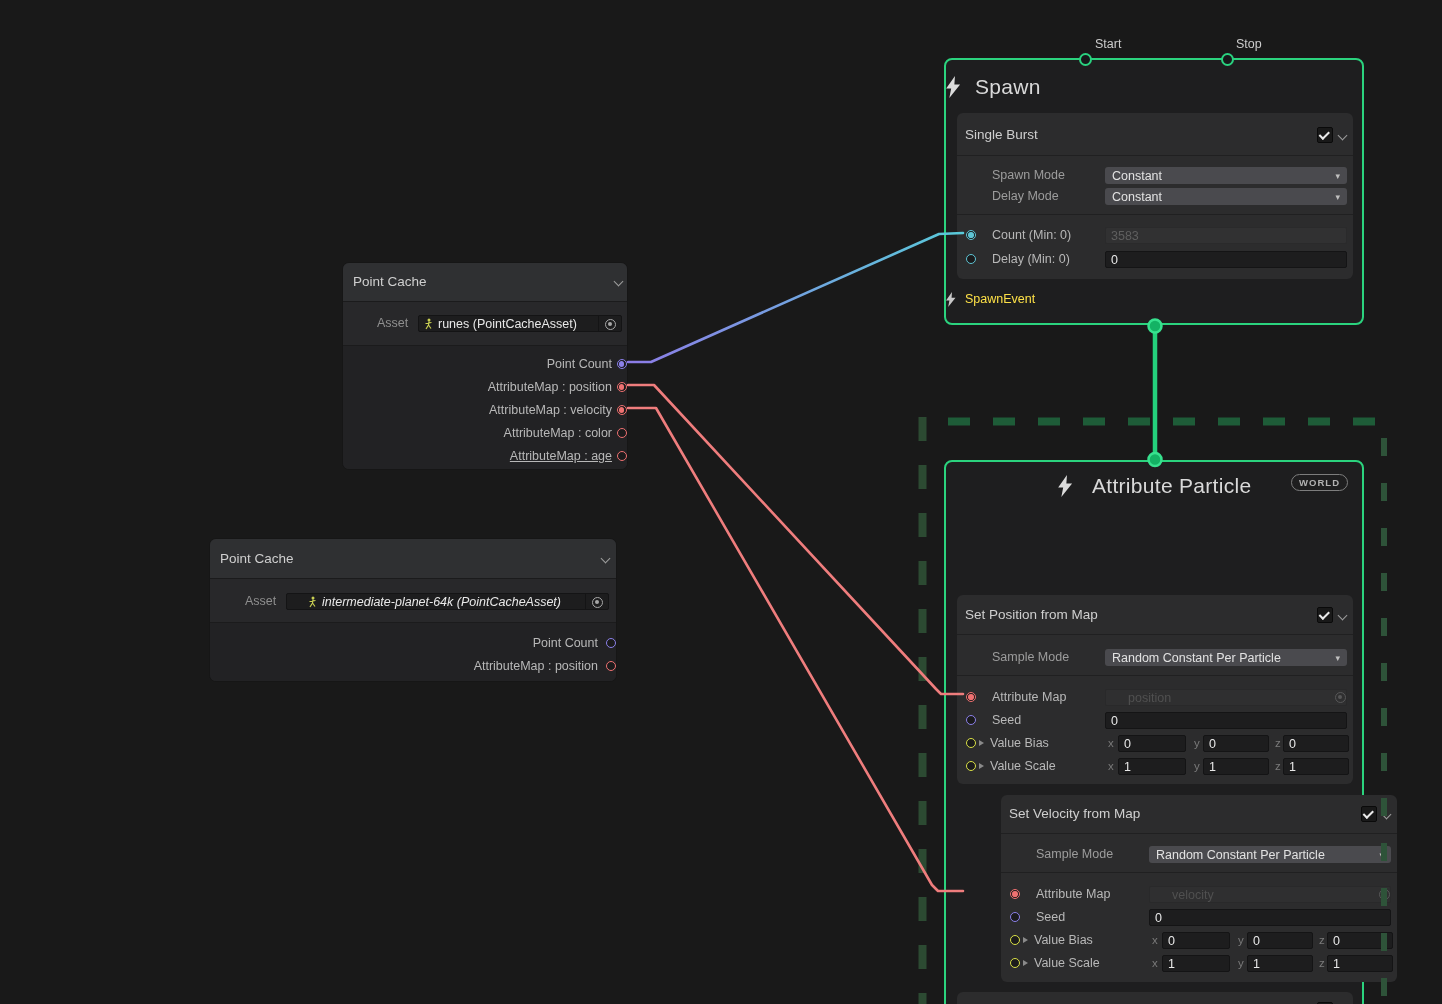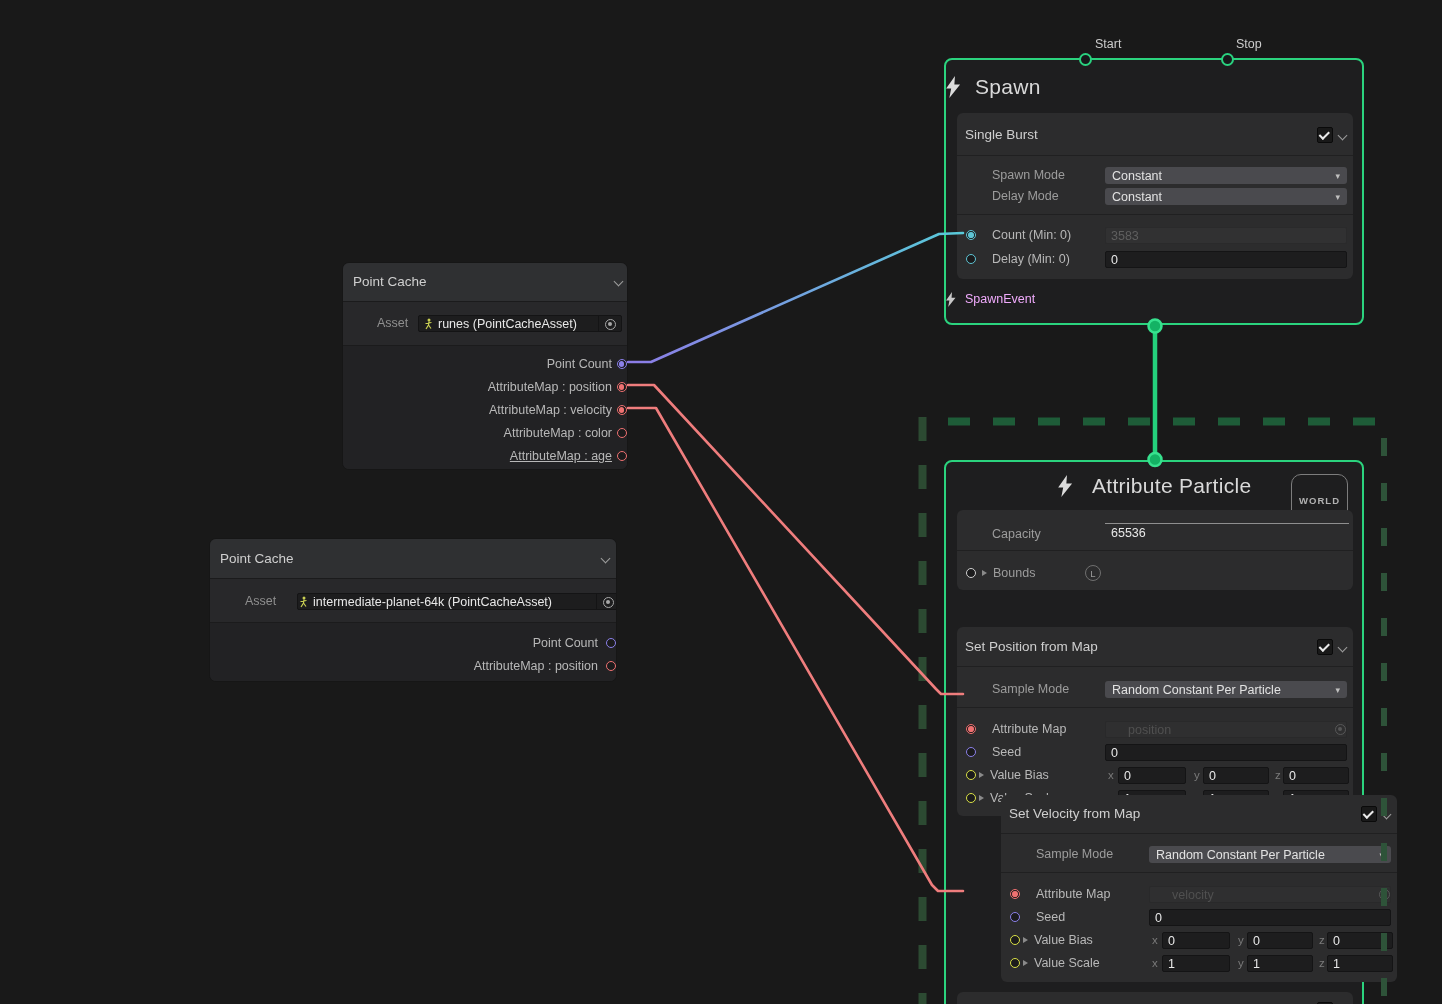--- a/index.html
+++ b/index.html
@@ -29,21 +29,21 @@
   .chk::after{content:"";width:8px;height:4px;border-left:2px solid #eaeaea;border-bottom:2px solid #eaeaea;
     transform:rotate(-45deg) translateY(-1px);}
   .chev{position:absolute;width:6px;height:6px;border-right:1.6px solid #9d9d9d;border-bottom:1.6px solid #9d9d9d;
     transform:rotate(45deg);}
   .tri{position:absolute;width:0;height:0;border-left:5px solid #8a8a8a;border-top:3.5px solid transparent;
     border-bottom:3.5px solid transparent;}
   .picker{position:absolute;width:11px;height:11px;border:1.2px solid #a8a8a8;border-radius:50%;box-sizing:border-box;}
   .picker::after{content:"";position:absolute;left:2.4px;top:2.4px;width:4px;height:4px;border-radius:50%;background:#a8a8a8;}
   .picker.dim{opacity:.33;}
   .badge{position:absolute;border:1.6px solid #7d7d7d;border-radius:10px;color:#b2b2b2;font-size:9.5px;
-    font-weight:bold;letter-spacing:1px;padding:20px 7px;line-height:11px;text-align:center;}
+    font-weight:bold;letter-spacing:1px;padding:2px 7px;line-height:11px;text-align:center;}
   .circleL{position:absolute;width:16px;height:16px;border:1.3px solid #6f6f6f;border-radius:50%;box-sizing:border-box;
     color:#9a9a9a;font-size:9.5px;display:flex;align-items:center;justify-content:center;}
   .axis{position:absolute;color:#7a7a7a;font-size:11.5px;line-height:17px;}
   .titlerow{position:absolute;left:0;right:0;display:flex;justify-content:flex-start;align-items:center;}
   .bolt{flex:none;}
   svg.overlay{position:absolute;left:0;top:0;z-index:50;pointer-events:none;}
 </style>
 </head>
 <body>
 
@@ -90,47 +90,33 @@
       <div class="lbl bright" style="left:35px;top:138px;">Delay (Min: 0)</div>
       <div class="field" style="left:148px;top:138px;width:242px;">
         <span>0</span>
       </div>
     </div>
 
     <div class="titlerow" style="top:231px;height:17px;gap:9px;">
       <svg class="bolt" width="10" height="15" viewBox="0 0 12 18">
           <path d="M7.2 0 L0 10.3 L4.1 10.3 L2.6 18 L11.4 6.9 L6.7 6.9 Z" fill="#c8c8c8"></path>
         </svg>
-      <span class="lbl bright" style="position:static;color:#f0abfc;">SpawnEvent</span>
+      <span class="lbl bright" style="position:static;color:#fde047;">SpawnEvent</span>
     </div>
   </div>
 
   <div class="node" style="left:944px;top:460px;width:420px;height:620px;">
     <svg width="15" height="22" viewBox="0 0 12 18" style="position:absolute;left:112px;top:13px;">
         <path d="M7.2 0 L0 10.3 L4.1 10.3 L2.6 18 L11.4 6.9 L6.7 6.9 Z" fill="#dcdcdc"></path>
       </svg>
     <div class="nodetitle" style="position:absolute;left:146px;top:11px;">Attribute Particle</div>
     <div class="badge" style="right:14px;top:12px;">WORLD</div>
 
-    <div class="block" style="left:11px;top:48px;width:396px;height:80px;">
-      <div class="lbl" style="left:35px;top:16px;">Capacity</div>
-      <div style="position:absolute;left:148px;top:13px;width:244px;height:1px;background:#8f8f8f;"></div>
-      <div class="field" style="left:148px;top:14px;width:244px;background:transparent;border-color:transparent;">
-        <span>65536</span>
-      </div>
-      <div class="divider" style="top:40px;"></div>
-      <div class="port" style="left:9px;top:58px;color:#d0d0d0;border-color:#d0d0d0;"></div>
-      <div class="tri" style="left:25px;top:59.5px;"></div>
-      <div class="lbl" style="left:36px;top:55px;">Bounds</div>
-      <div class="circleL" style="left:128px;top:55px;">
-          <span>L</span>
-        </div>
-    </div>
-
-    <div class="block" style="left:11px;top:133px;width:396px;height:189px;margin-top:32px;">
+
+    <div class="block" style="left:11px;top:133px;width:396px;height:189px;">
       <div class="blockhead" style="left:8px;top:11px;">Set Position from Map</div>
       <div class="chk" style="left:360px;top:12px;"></div>
       <div class="chev" style="left:382px;top:17px;"></div>
       <div class="divider" style="top:39px;"></div>
 
       <div class="lbl" style="left:35px;top:54px;">Sample Mode</div>
       <div class="dropdown" style="left:148px;top:54px;width:242px;">
         <span>Random Constant Per Particle</span>
         <span class="arrow">▾</span>
       </div>
@@ -278,21 +264,21 @@
     </div>
   </div>
 
   <div class="opnode" style="left:209px;top:538px;width:408px;height:144px;">
     <div style="position:absolute;left:0;top:0;right:0;height:39px;background:#2f3032;">
       <div class="blockhead" style="left:10px;top:11px;">Point Cache</div>
       <div class="chev" style="left:392px;top:16px;"></div>
     </div>
     <div style="position:absolute;left:0;top:39px;right:0;height:44px;background:#28282a;border-top:1px solid #1b1b1c;">
       <div class="lbl" style="left:35px;top:14px;color:#8f8f8f;">Asset</div>
-      <div class="field" style="left:87px;top:14px;width:323px;padding:0 24px 0 0;">
+      <div class="field" style="left:76px;top:14px;width:323px;padding:0 24px 0 20px;font-style:italic;">
         <svg width="11" height="12" viewBox="0 0 11 12" style="margin-right:4px;flex:none;">
           <circle cx="6" cy="2" r="1.5" fill="#c9cf52"></circle>
             <path d="M6 3.5 L5.5 7 M2.5 5.5 L8.5 4.5 M5.5 7 L3 11 M5.5 7 L8 10.5" stroke="#c9cf52" stroke-width="1.2" fill="none"></path>
         </svg>
         <span style="white-space:nowrap;">intermediate-planet-64k (PointCacheAsset)</span>
         <div style="position:absolute;right:22px;top:0;bottom:0;width:1px;background:#141415;"></div>
         <div class="picker" style="right:5px;top:2.5px;"></div>
       </div>
     </div>
     <div style="position:absolute;left:0;top:83px;right:0;bottom:0;background:#222224;border-top:1px solid #1b1b1c;">

